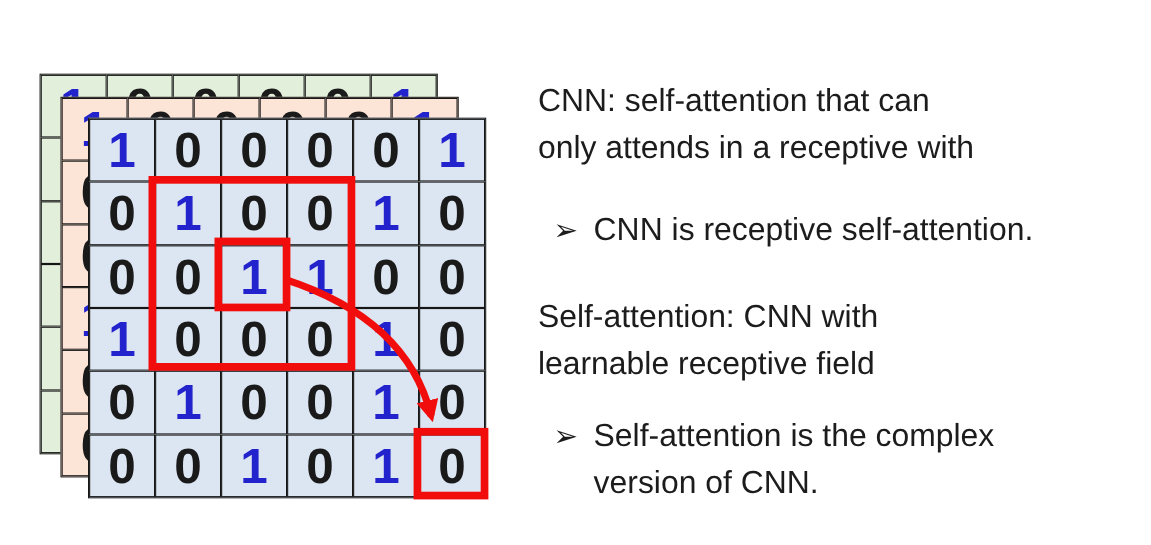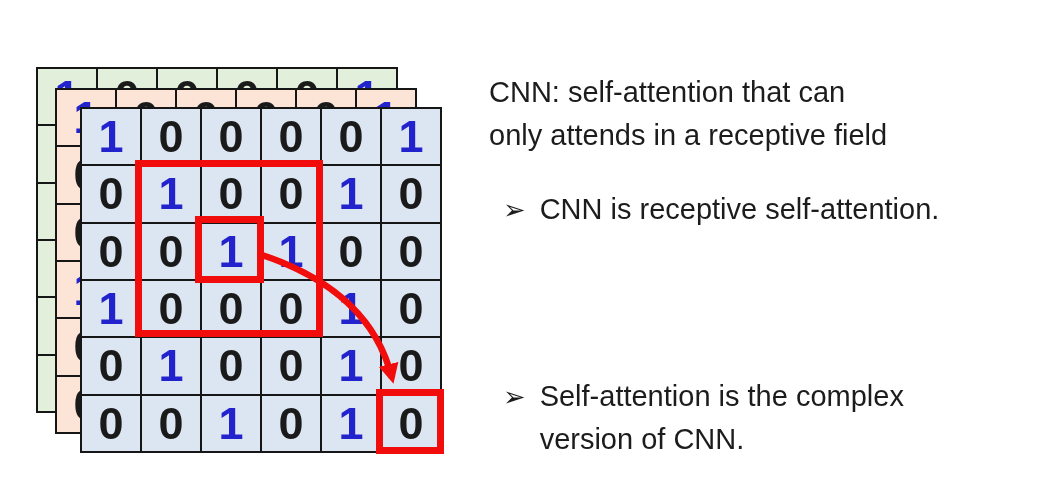--- a/index.html
+++ b/index.html
@@ -212,27 +212,29 @@
   <svg id="arrow-svg" viewBox="0 0 1046 495" xmlns="http://www.w3.org/2000/svg">
     <defs>
       <marker id="ah" viewBox="0 0 6 6" refX="4.2" refY="3" markerWidth="3.1" markerHeight="3.1" markerUnits="strokeWidth" orient="auto">
         <path id="arrow-head" d="M0,0 L6,3 L0,6 Z"></path>
       </marker>
     </defs>
     <path id="arrow-path" d="M 259 254 Q 370 290 392 378" marker-end="url(#ah)"></path>
   </svg>
 
   <div class="tblock para1">CNN: self-attention that can
-only attends in a receptive field</div>
+only attends in a receptive with</div>
 
   <div class="tblock bullet1 bullet-row">
     <span class="bullet-glyph">➢</span>
     <span class="bullet-text">CNN is receptive self-attention.</span>
   </div>
 
+  <div class="tblock para2">Self-attention: CNN with
+learnable receptive field</div>
 
   <div class="tblock bullet2 bullet-row">
     <span class="bullet-glyph">➢</span>
     <span class="bullet-text">Self-attention is the complex
 version of CNN.</span>
   </div>
 
 </div>
 
 </body></html>

